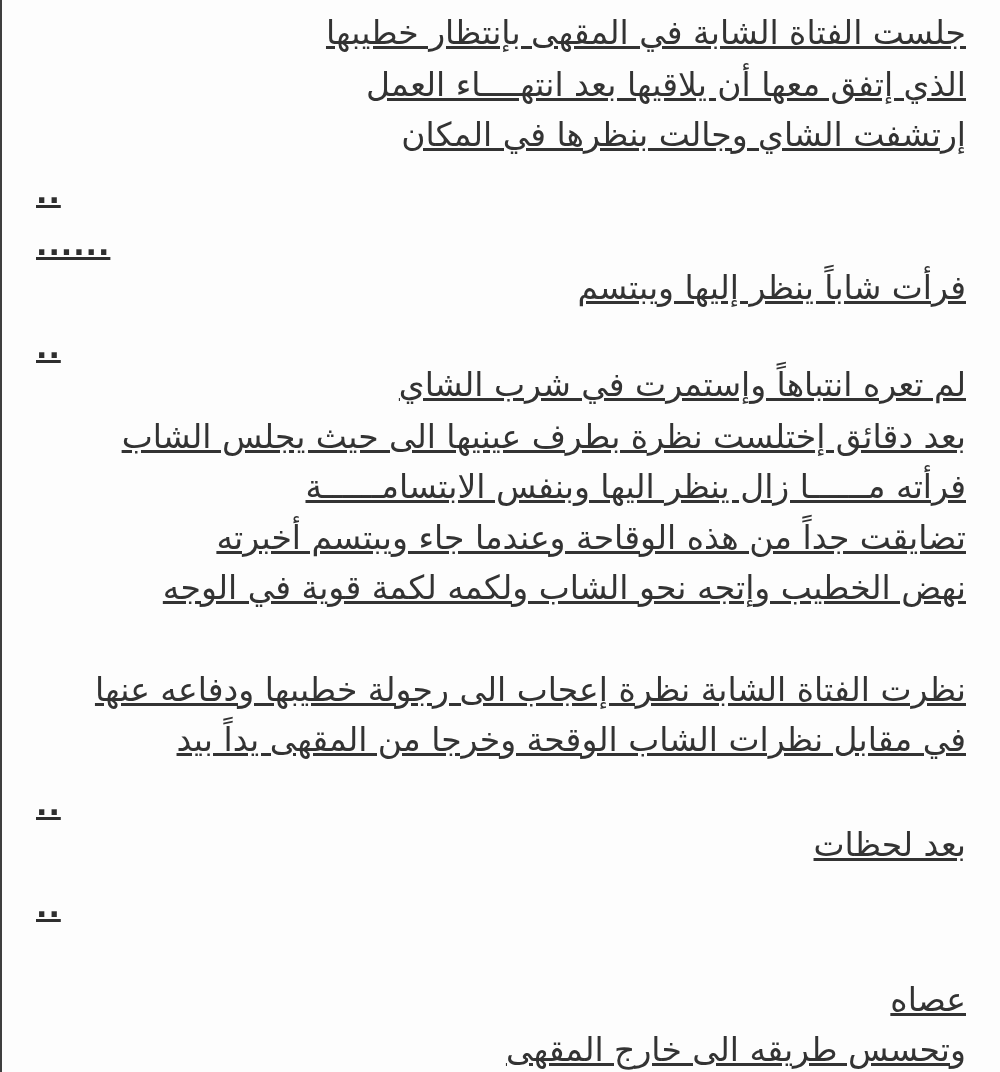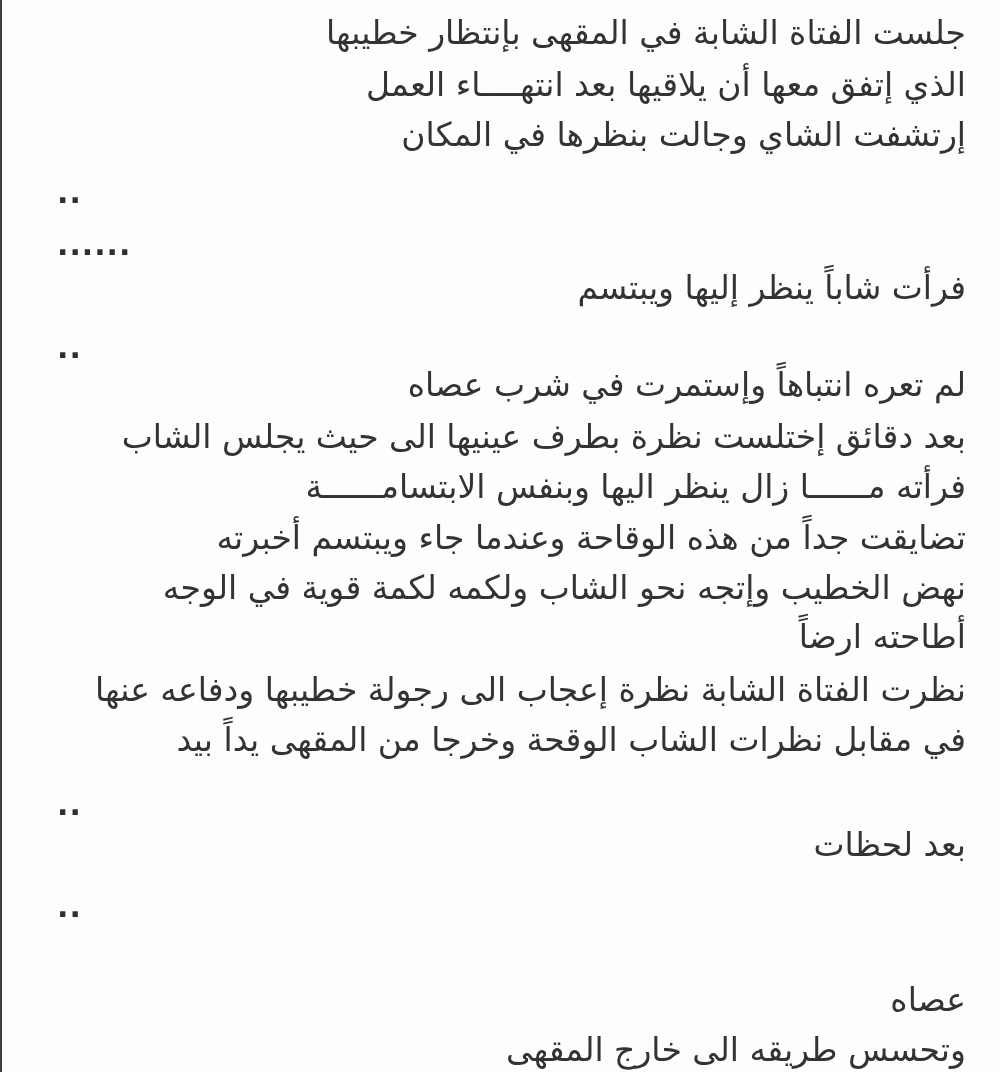--- a/index.html
+++ b/index.html
@@ -19,27 +19,28 @@
   .edge-border {
     position: absolute;
     left: 0;
     top: 0;
     width: 2px;
     height: 100%;
     background: #3e3e3e;
   }
   .line {
     position: absolute;
-    left: 57px;
+    left: 36px;
     right: 34px;
     height: 50px;
     line-height: 50px;
     font-size: 33px;
     white-space: nowrap;
     overflow: visible;
+    text-decoration: underline;
   }
   .ar {
     direction: rtl;
     text-align: right;
   }
   .dots {
     direction: ltr;
     text-align: left;
     letter-spacing: 1px;
     color: #2e2e2e;
@@ -53,26 +54,25 @@
 <div class="page">
   <div class="edge-border"></div>
 
   <div class="line ar" style="top:8px">جلست الفتاة الشابة في المقهى بإنتظار خطيبها</div>
   <div class="line ar" style="top:60px">الذي إتفق معها أن يلاقيها بعد انتهــــاء العمل</div>
   <div class="line ar" style="top:110px">إرتشفت الشاي وجالت بنظرها في المكان</div>
   <div class="line dots" style="top:168px">..</div>
   <div class="line dots" style="top:220px">......</div>
   <div class="line ar" style="top:263px">فرأت شاباً ينظر إليها ويبتسم</div>
   <div class="line dots" style="top:323px">..</div>
-  <div class="line ar" style="top:360px">لم تعره انتباهاً وإستمرت في شرب عصاه</div>
+  <div class="line ar" style="top:360px">لم تعره انتباهاً وإستمرت في شرب الشاي</div>
   <div class="line ar" style="top:412px">بعد دقائق إختلست نظرة بطرف عينيها الى حيث يجلس الشاب</div>
   <div class="line ar" style="top:462px">فرأته مــــــا زال ينظر اليها وبنفس الابتسامــــــة</div>
   <div class="line ar" style="top:513px">تضايقت جداً من هذه الوقاحة وعندما جاء ويبتسم أخبرته</div>
   <div class="line ar" style="top:563px">نهض الخطيب وإتجه نحو الشاب ولكمه لكمة قوية في الوجه</div>
-  <div class="line ar" style="top:612px">أطاحته ارضاً</div>
   <div class="line ar" style="top:665px">نظرت الفتاة الشابة نظرة إعجاب الى رجولة خطيبها ودفاعه عنها</div>
   <div class="line ar" style="top:715px">في مقابل نظرات الشاب الوقحة وخرجا من المقهى يداً بيد</div>
   <div class="line dots" style="top:780px">..</div>
   <div class="line ar" style="top:820px">بعد لحظات</div>
   <div class="line dots" style="top:882px">..</div>
   <div class="line ar" style="top:975px">عصاه</div>
   <div class="line ar" style="top:1025px">وتحسس طريقه الى خارج المقهى</div>
 </div>
 
 </body></html>

